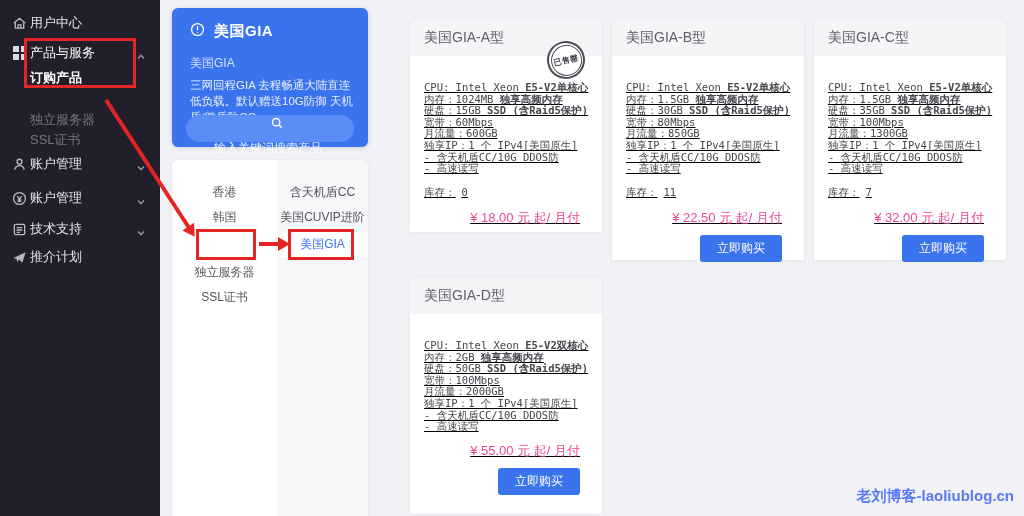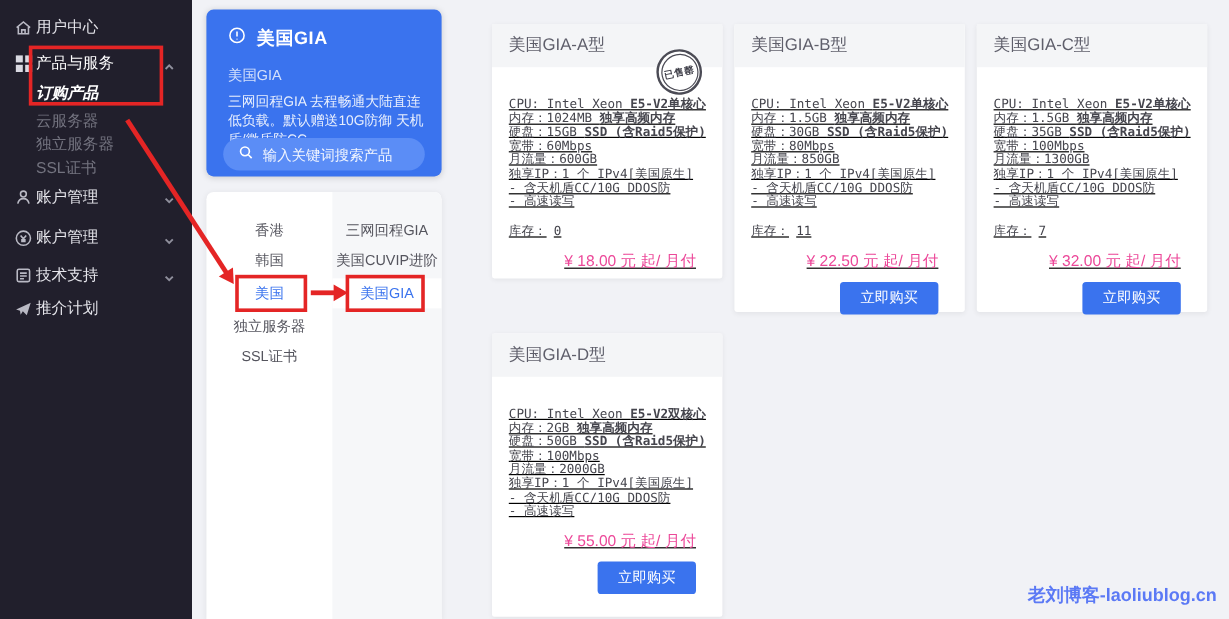--- a/index.html
+++ b/index.html
@@ -7,33 +7,33 @@
     font-family:"Liberation Sans","DejaVu Sans",sans-serif; background:#f1f2f6; }
   .stage { position:relative; width:1024px; height:516px; }
 
   
   .sidebar { position:absolute; left:0; top:0; width:160px; height:516px; background:#211f2c; }
   .side-item { position:absolute; left:0; width:160px; height:20px; display:flex; align-items:center; cursor:pointer; }
   .side-item .icn { position:absolute; left:12px; width:15px; height:15px; display:flex; align-items:center; justify-content:center; }
   .side-item .lbl { position:absolute; left:30px; font-size:13px; color:#e4e4ea; white-space:nowrap; }
   .side-item .chev { position:absolute; left:136px; width:10px; height:10px; }
   .side-item.sub .lbl { color:#73737f; }
-  .side-item.active-sub .lbl { color:#ffffff; font-weight:bold;font-style:italic; }
+  .side-item.active-sub .lbl { color:#ffffff; font-weight:bold; }
   svg.ic { stroke:#b9b9c4; fill:none; stroke-width:1.4; }
   svg.chv { stroke:#8f8f9c; fill:none; stroke-width:1.6; }
 
   
   .panel { position:absolute; left:172px; top:8px; width:196px; height:139px; background:#3a73ee;
     border-radius:6px; box-shadow:0 1px 5px rgba(0,0,0,.15); color:#fff; }
   .panel-head { position:absolute; left:18px; top:14px; display:flex; align-items:center; gap:9px; }
   .panel-title { font-size:15px; font-weight:bold; letter-spacing:.5px; }
   .panel-sub { position:absolute; left:18px; top:47px; font-size:12px; color:rgba(255,255,255,.78); }
   .panel-desc { position:absolute; left:18px; top:69px; width:164px; font-size:11.5px; line-height:16px; color:rgba(255,255,255,.88); }
   .search-pill { position:absolute; left:14px; top:107px; width:168px; height:27px; background:#5b8df6;
-    border-radius:14px; display:flex; align-items:center; padding-left:13px; gap:8px; }
+    border-radius:14px; display:flex; align-items:center; padding-left:13px; gap:8px;flex-direction:column; }
   .search-pill input { border:none; outline:none; background:transparent; color:#fff; font-size:12px; width:125px;
     font-family:"Liberation Sans","DejaVu Sans",sans-serif; }
   .search-pill input::placeholder { color:rgba(255,255,255,.92); }
 
   
   .catcard { position:absolute; left:172px; top:160px; width:196px; height:356px; background:#ffffff;
     border-radius:6px 6px 0 0; box-shadow:0 1px 5px rgba(0,0,0,.07); overflow:hidden; }
   .cat-right-bg { position:absolute; left:105px; top:0; width:91px; height:356px; background:#f6f7f9; }
   .cat-item { position:absolute; width:105px; height:25px; display:flex; align-items:center; justify-content:center;
     font-size:12px; color:#55555e; cursor:pointer; }
@@ -99,23 +99,20 @@
       <span class="lbl" style="color:#fff">产品与服务</span>
       <span class="chev">
         <svg class="chv" width="10" height="10" viewBox="0 0 10 10">
             <polyline points="2,6.5 5,3.5 8,6.5"></polyline>
           </svg>
       </span>
     </div>
     <div class="side-item sub active-sub" style="top:68px">
       <span class="lbl">订购产品</span>
     </div>
-    <div class="side-item sub" style="top:91px">
-      <span class="lbl">云服务器</span>
-    </div>
     <div class="side-item sub" style="top:110px">
       <span class="lbl">独立服务器</span>
     </div>
     <div class="side-item sub" style="top:130px">
       <span class="lbl">SSL证书</span>
     </div>
     <div class="side-item" style="top:154px">
       <span class="icn">
         <svg class="ic" width="15" height="15" viewBox="0 0 16 16">
             <circle cx="8" cy="5" r="2.6"></circle>
@@ -188,24 +185,23 @@
           </svg>
       </span>
       <input type="text" placeholder="输入关键词搜索产品" style="">
     </div>
   </section>
 
   <section class="catcard">
     <div class="cat-right-bg"></div>
     <div class="cat-item" style="top:20px">香港</div>
     <div class="cat-item" style="top:45px">韩国</div>
-    <div class="cat-item on" style="top:72px">美国</div>
     <div class="cat-item" style="top:100px">独立服务器</div>
     <div class="cat-item" style="top:125px">SSL证书</div>
-    <div class="cat-item right" style="top:20px">三网回程GIA</div>
+    <div class="cat-item right" style="top:20px">含天机盾CC</div>
     <div class="cat-item right" style="top:45px">美国CUVIP进阶</div>
     <div class="cat-item right on on-bg" style="top:72px">美国GIA</div>
   </section>
 
   <section class="card" style="left:410px; top:20px; height:212px">
     <div class="card-head">美国GIA-A型</div>
     <div class="stamp">
       <span class="stamp-inner">已售罄</span>
     </div>
     <div class="card-body">

